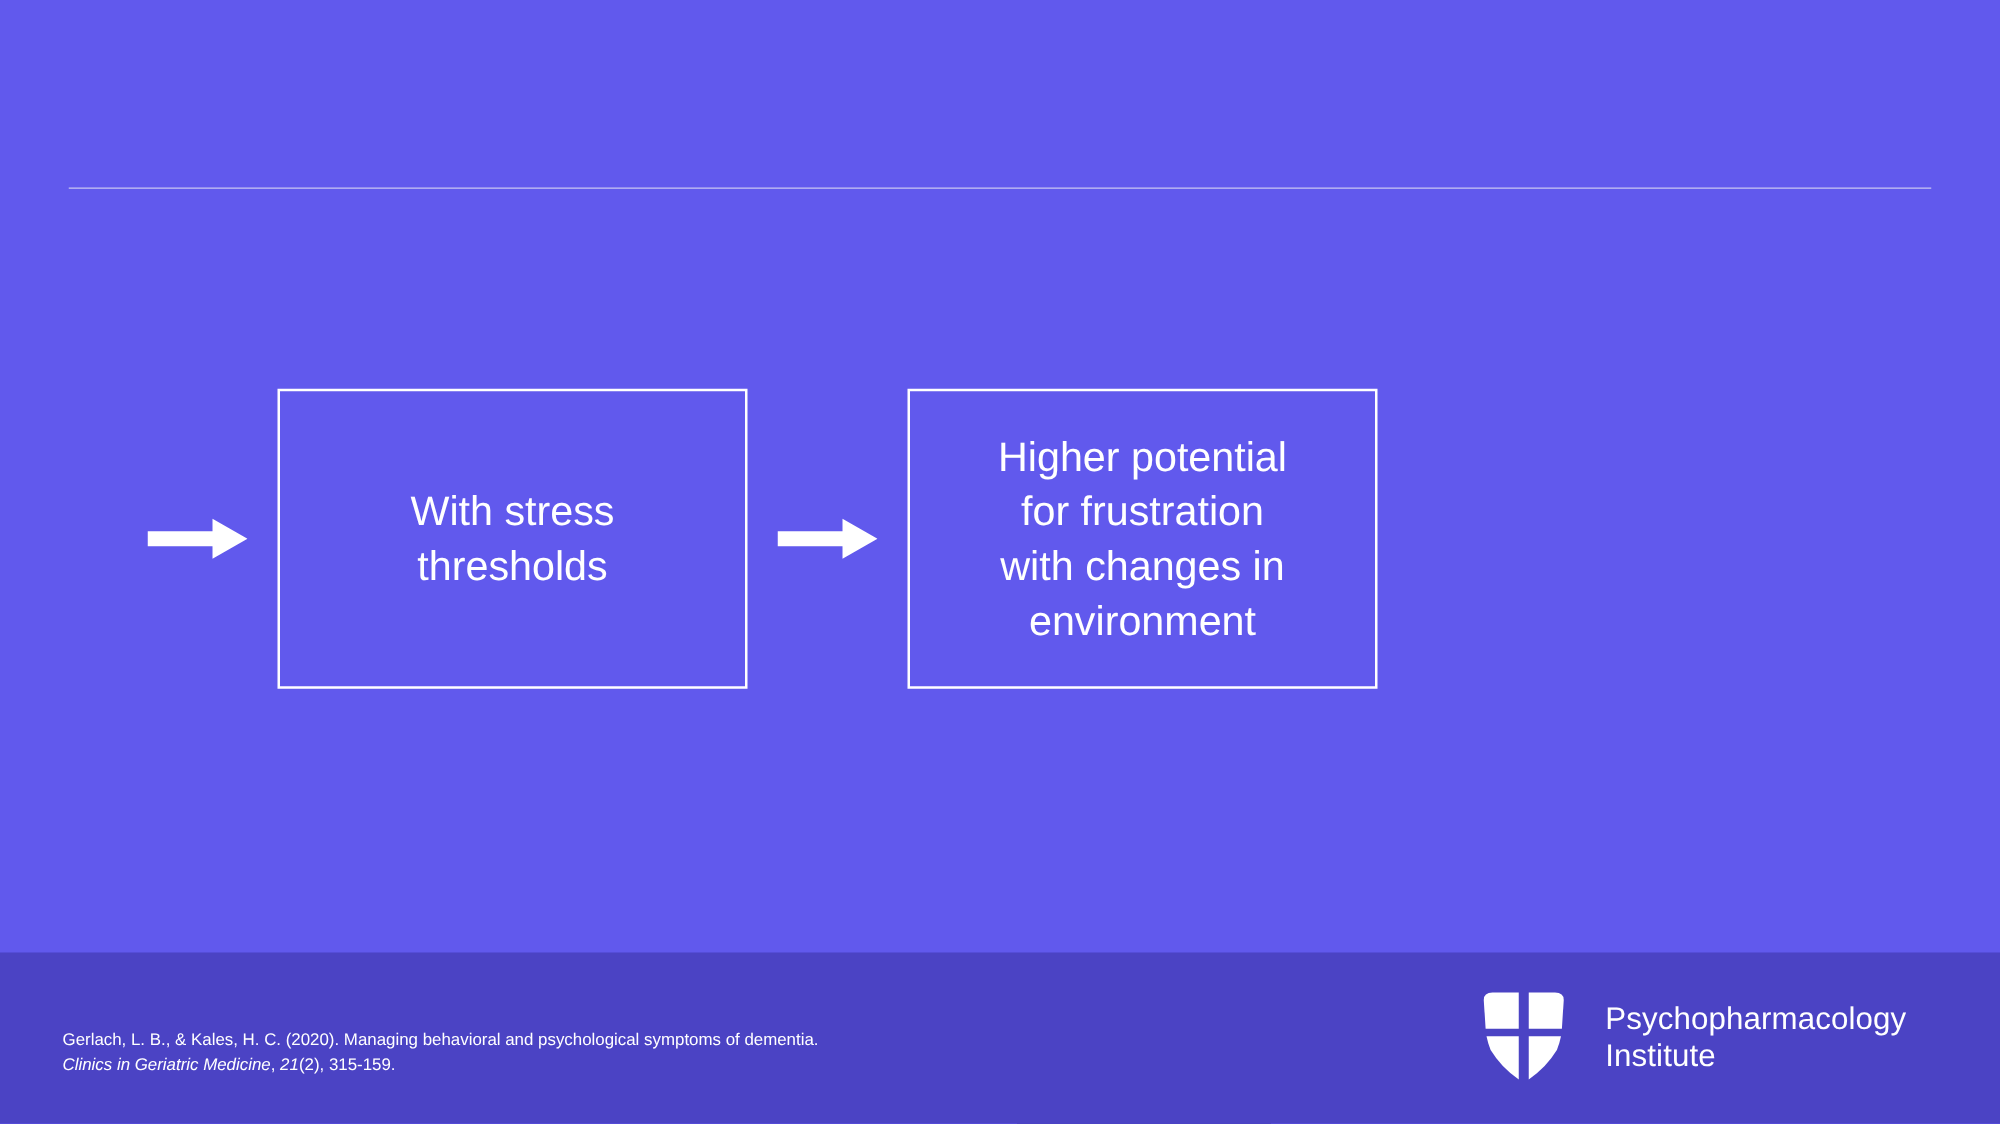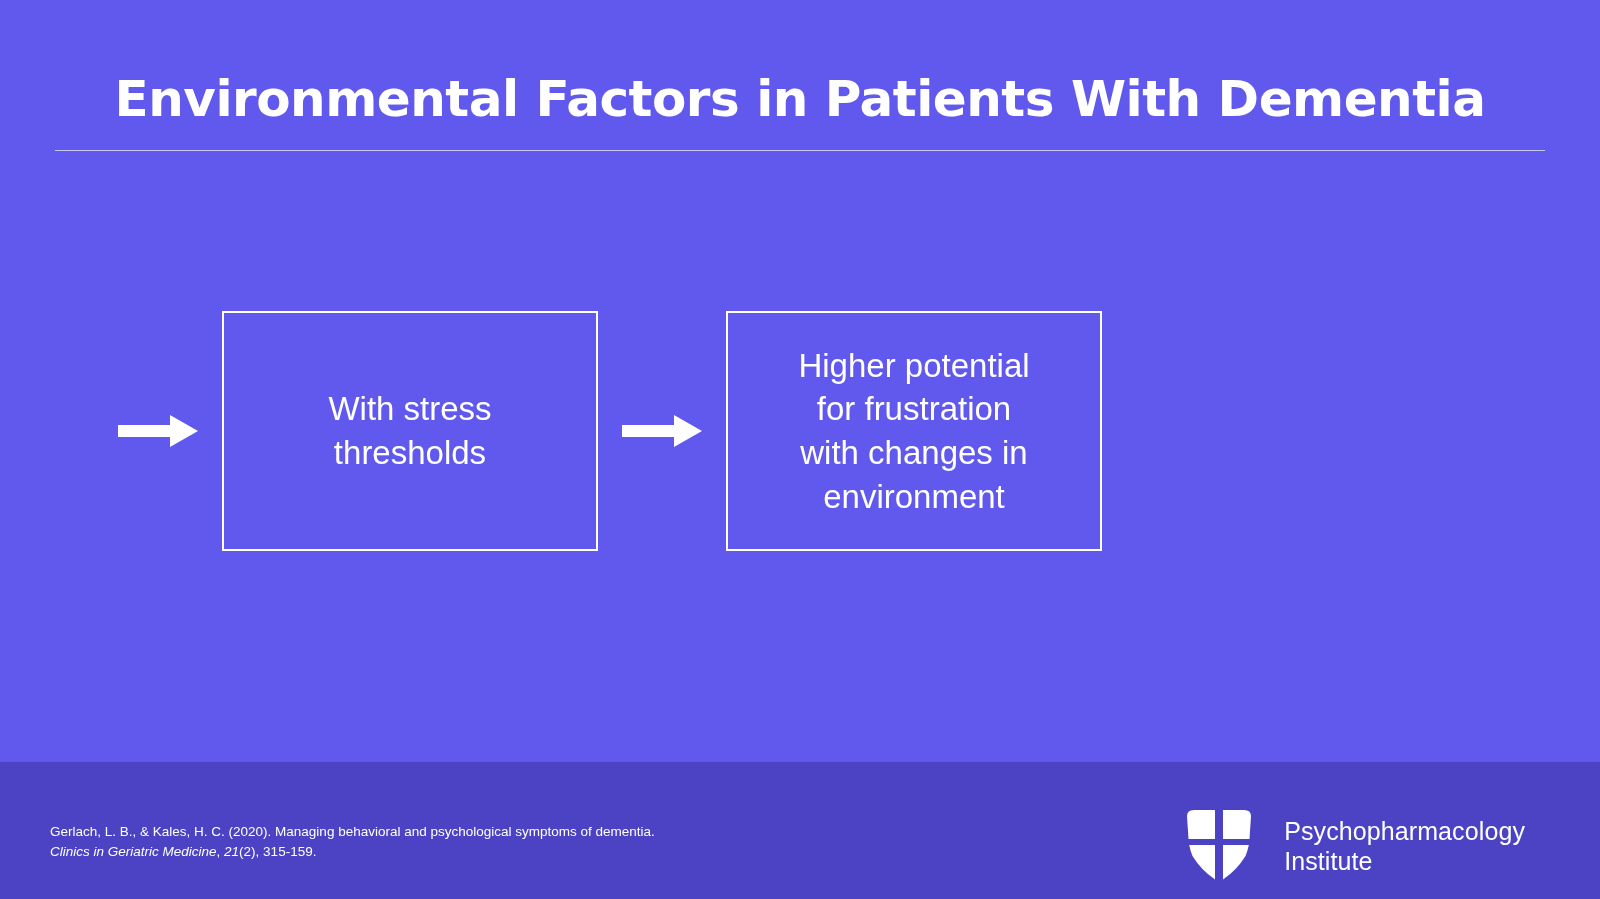--- a/index.html
+++ b/index.html
@@ -97,44 +97,41 @@
     line-height:1.5;
     max-width:900px;
     margin-top:16px;
   }
   .citation .line { display:block; }
   .citation i { }
 
   
   .logo {
     position:absolute;
-    right:75px; top:44px;
+    right:75px; top:28px;
     display:flex;
     align-items:center;
     gap:29px;
   }
   .logo-mark { width:72px; height:80px; display:block; flex:0 0 auto; }
   .logo-text {
     color:#ffffff;
     font-family:"Liberation Sans", sans-serif;
     font-weight:400;
     font-size:25px;
     line-height:1.22;
     white-space:pre-line;
     letter-spacing:0.1px;
   }
 </style>
 </head>
 <body>
 
 <div class="slide">
 
-  <div class="title-area">
-    <div class="slide-title">Environmental Factors in Patients With Dementia</div>
-  </div>
   <div class="title-rule"></div>
 
   <div class="flow">
 
 
     <div class="arrow">
       <svg width="80" height="38" viewBox="0 0 80 38" aria-hidden="true">
         <path d="M0 13 H52 V3 L80 19 L52 35 V25 H0 Z" fill="#ffffff"></path>
       </svg>
     </div>

